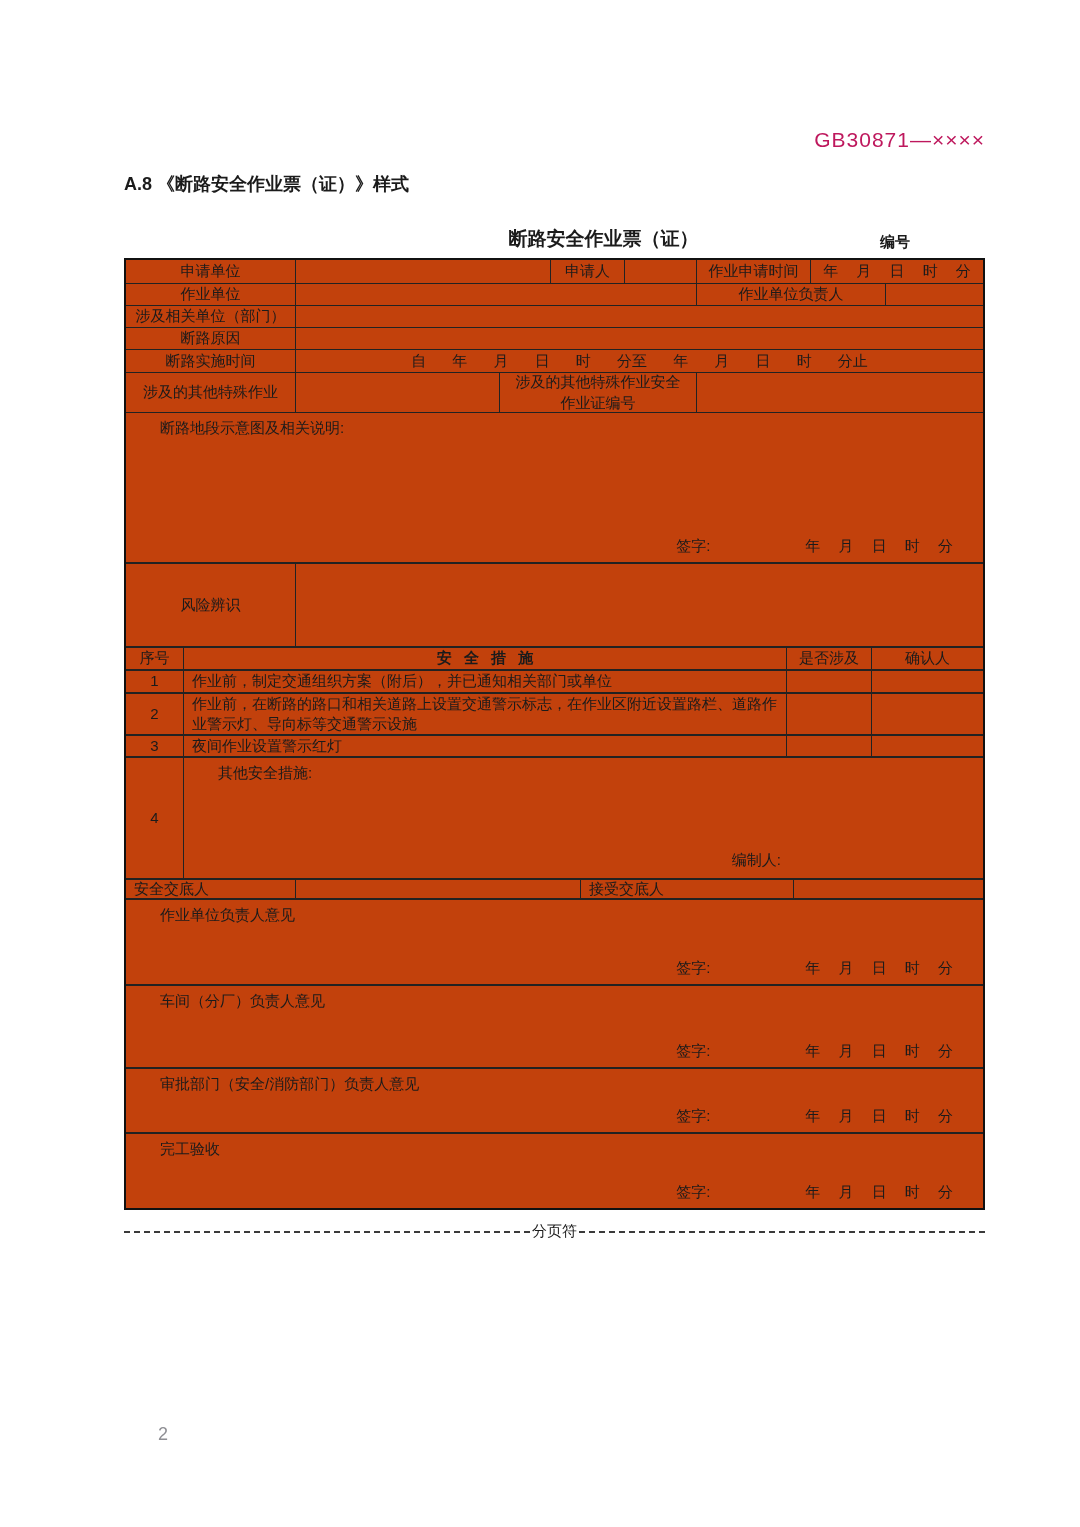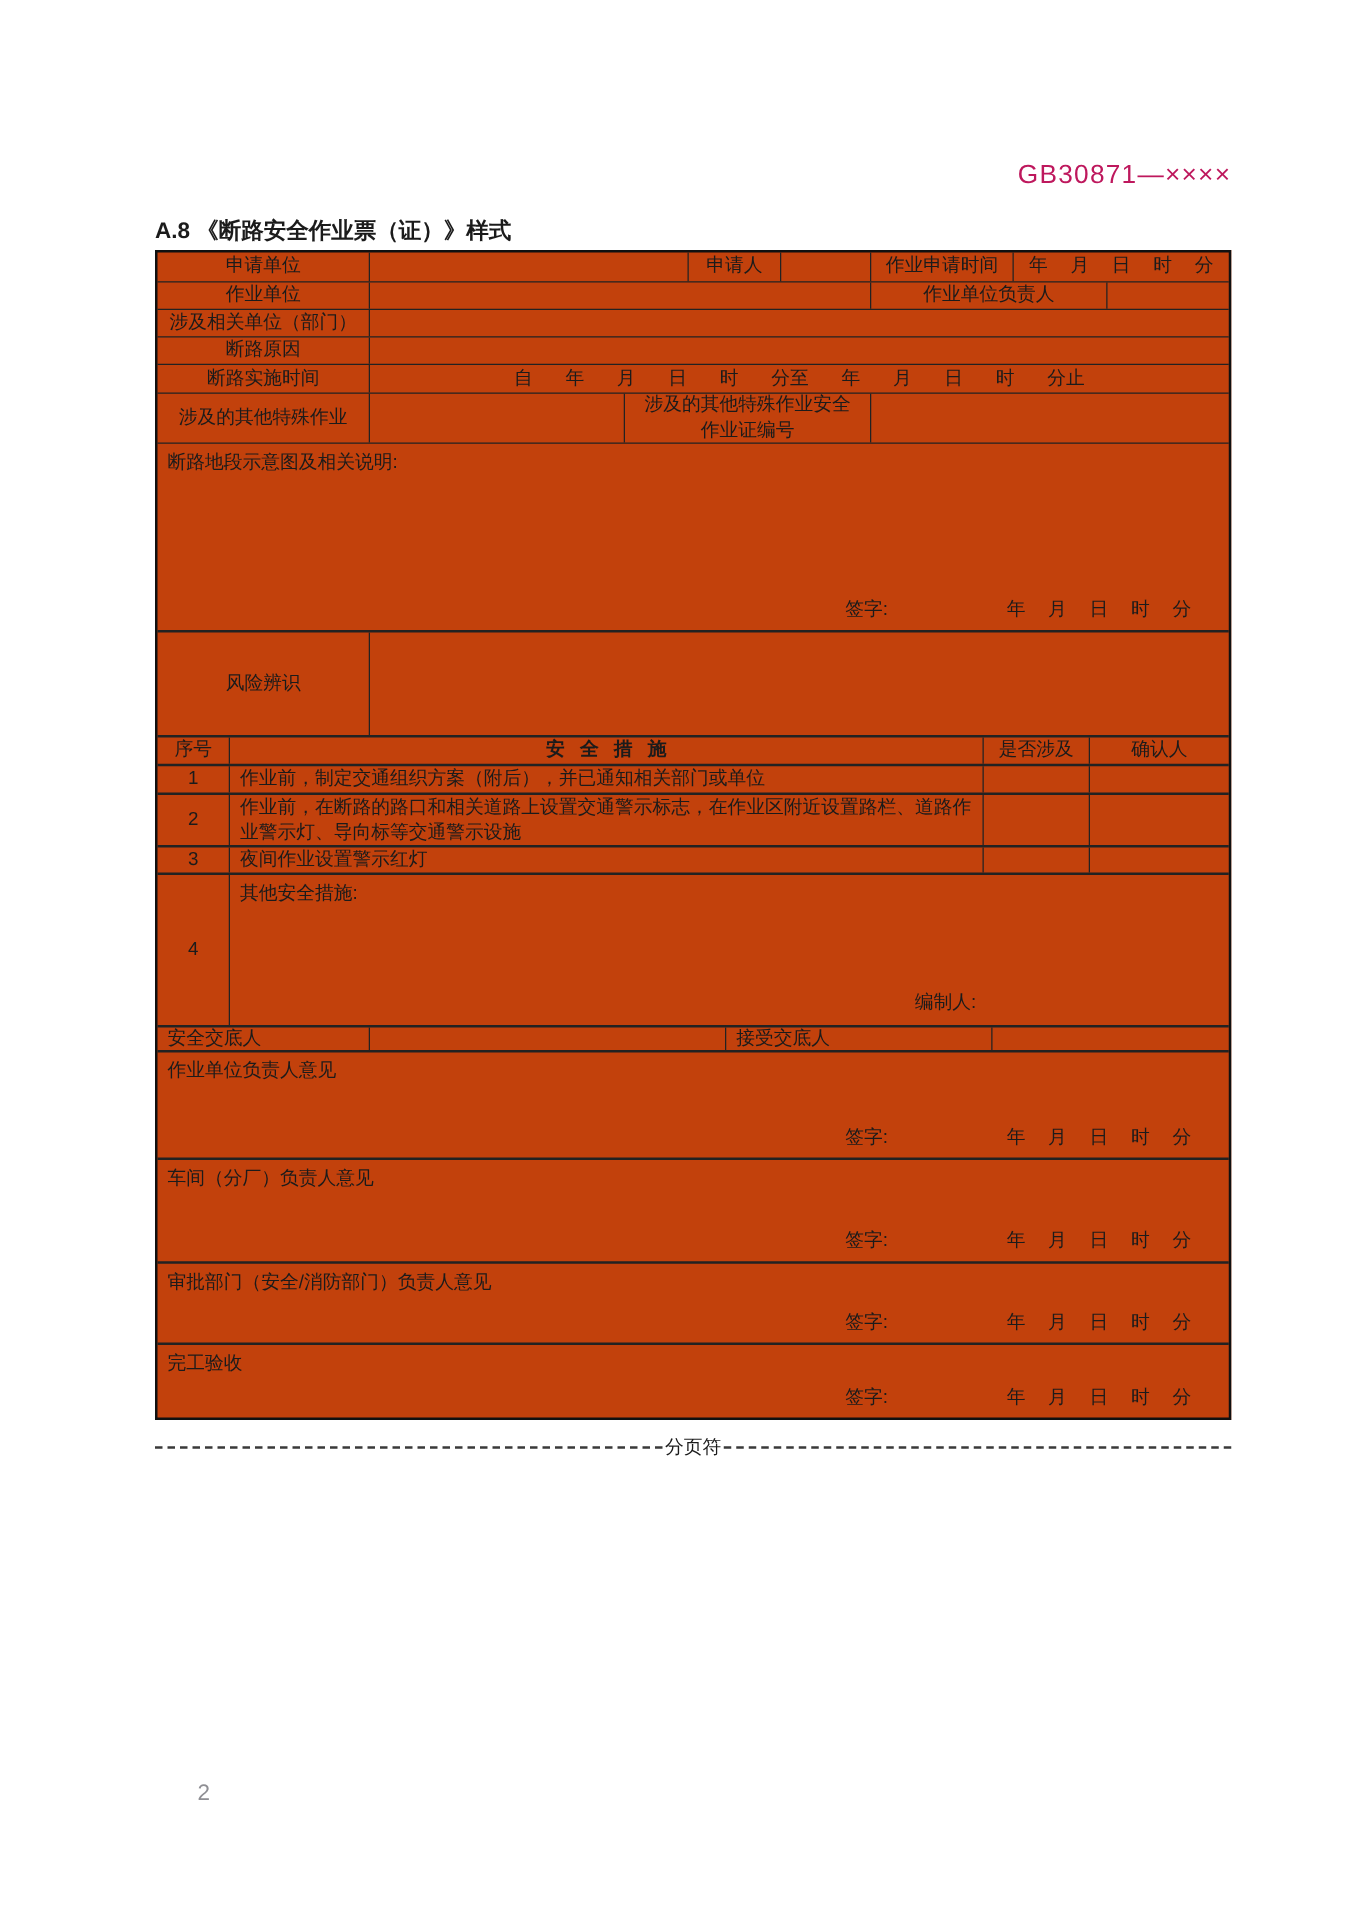--- a/index.html
+++ b/index.html
@@ -30,38 +30,42 @@
   .fill { flex:1; }
   .label-pad { padding:4px 6px; }
 
   .dts { word-spacing:14px; white-space:pre; }
   .wide { word-spacing:22px; white-space:pre; }
   .mhead { word-spacing:8px; white-space:pre; font-weight:600;}
 
   .signline { display:flex; justify-content:flex-end; align-items:flex-end; padding:0 30px 6px 0; }
   .signline .sig { margin-right:95px; }
 
-  .bigcell { padding:5px 8px 0 8px; }
+  .bigcell { padding:5px 8px 0 8px;margin-left:26px; }
   .spacer { flex:1; }
   .maker-line { display:flex; justify-content:flex-end; padding:0 202px 8px 0; }
 
   .page-break { display:flex; align-items:center; margin-top:12px; }
   .page-break .dash { flex:1; border-bottom:2px dashed #3a3a3a; height:0; }
   .page-break .pb-label { padding:0 2px; font-size:15px; }
 
   .page-number { position:absolute; left:158px; top:1424px; color:#8f8f94; font-size:18px; }
 </style>
 </head>
 <body>
 
 <div class="content">
 
   <div class="doc-code">GB30871—××××</div>
   <div class="section-heading">A.8 《断路安全作业票（证）》样式</div>
 
+  <div class="title-row">
+    <div class="form-title">断路安全作业票（证）</div>
+    <div class="serial">编号</div>
+  </div>
 
   <div class="form">
 
     <div class="r first" style="height:23px">
       <div class="c cl" style="width:169px">申请单位</div>
       <div class="c" style="width:255px"></div>
       <div class="c" style="width:74px">申请人</div>
       <div class="c" style="width:72px"></div>
       <div class="c" style="width:114px">作业申请时间</div>
       <div class="c fill dts">年 月 日 时 分</div>
@@ -184,21 +188,21 @@
       <div class="c cl col fill">
         <div class="bigcell">审批部门（安全/消防部门）负责人意见</div>
         <div class="spacer"></div>
         <div class="signline">
           <span class="sig">签字:</span>
           <span class="dts">年 月 日 时 分</span>
         </div>
       </div>
     </div>
 
-    <div class="r t2" style="height:60px">
+    <div class="r t2" style="height:76px">
       <div class="c cl col fill">
         <div class="bigcell">完工验收</div>
         <div class="spacer"></div>
         <div class="signline">
           <span class="sig">签字:</span>
           <span class="dts">年 月 日 时 分</span>
         </div>
       </div>
     </div>
 

